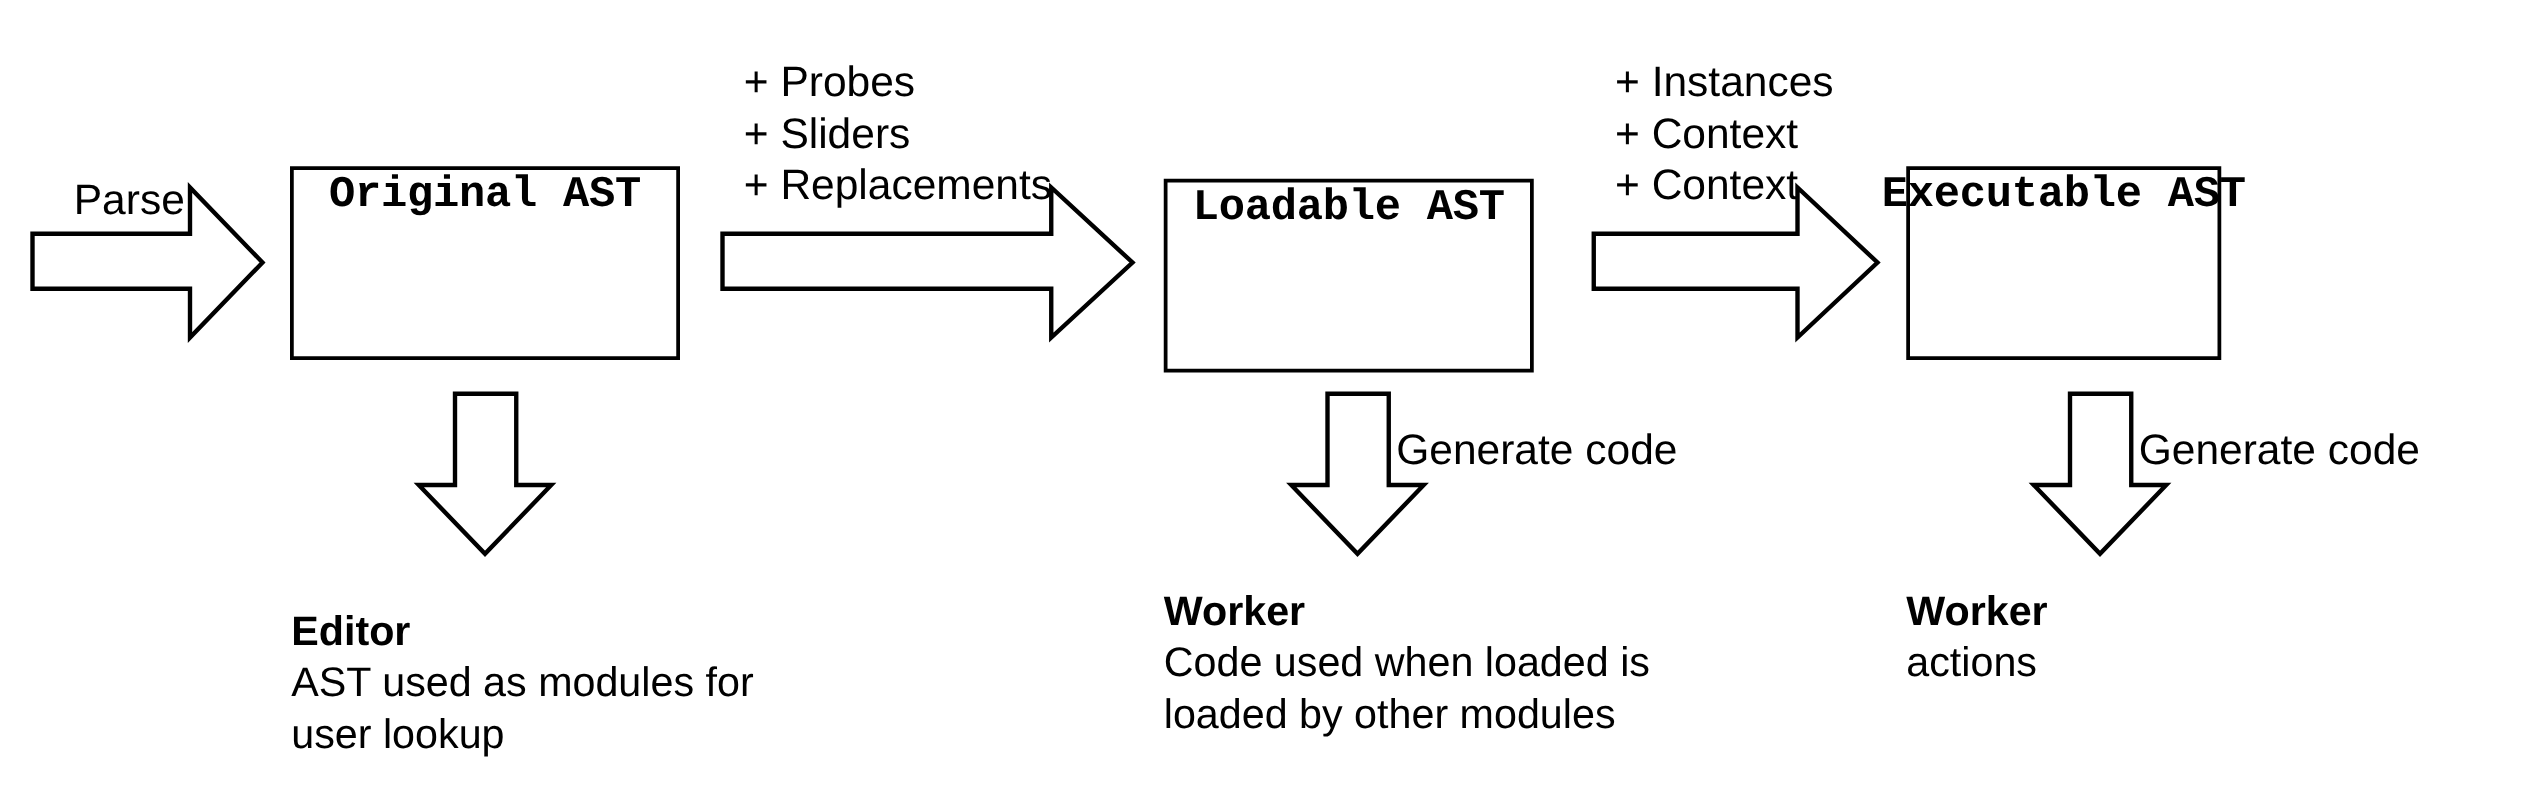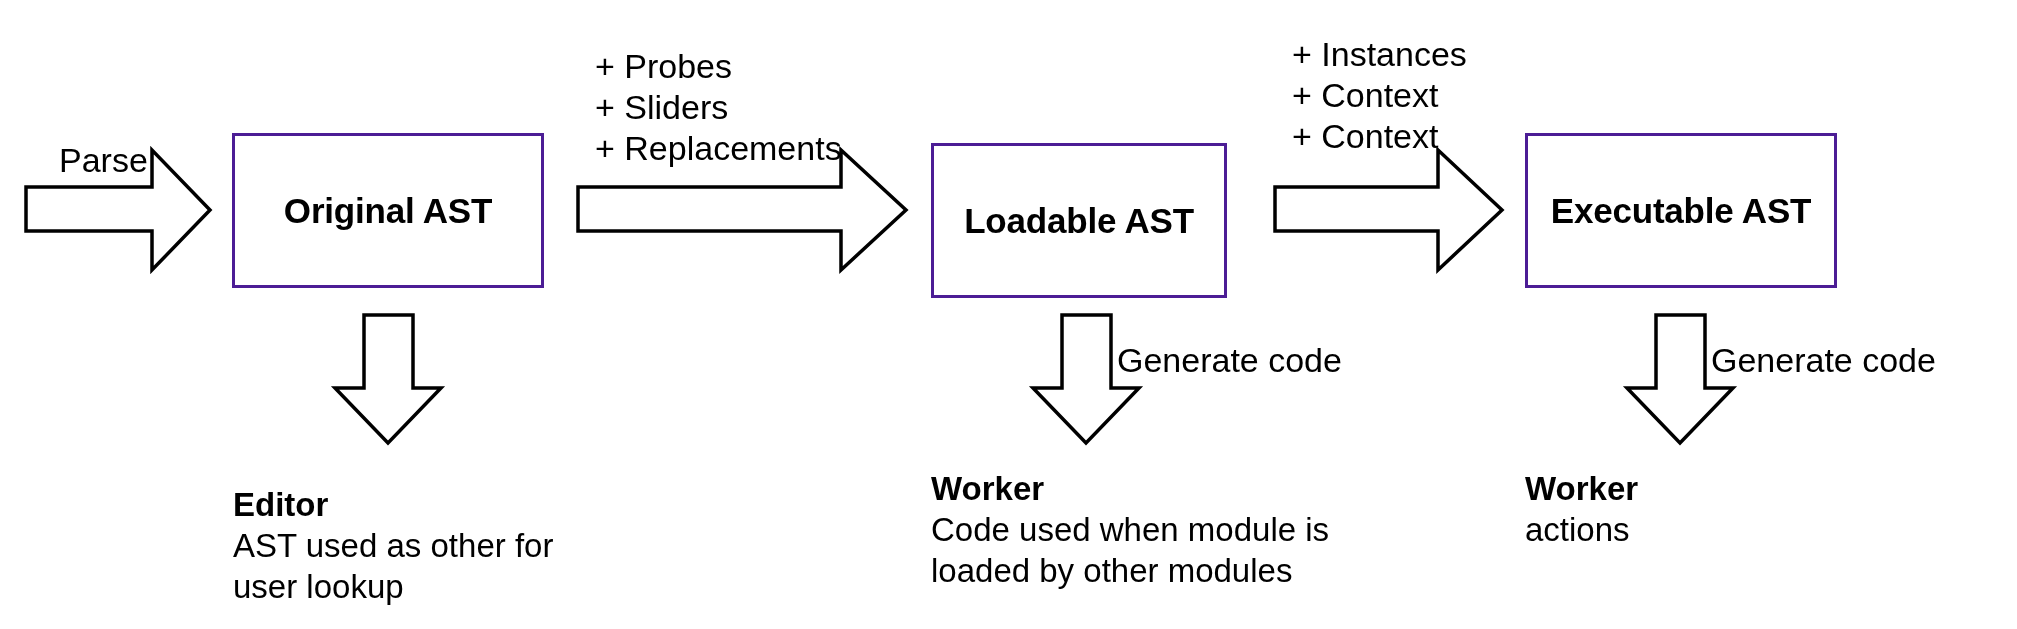--- a/index.html
+++ b/index.html
@@ -22,25 +22,25 @@
     position: absolute;
     left: 0;
     top: 0;
     width: 2017px;
     height: 629px;
     pointer-events: none;
   }
   .ast-box {
     position: absolute;
     box-sizing: border-box;
-    border: 3px solid #4c1d95;
+    border: 3px solid #000000;
     background: #ffffff;
     display: flex;
-    align-items: center;
     justify-content: center;
+    font-family: Liberation Mono, monospace;
   }
   .ast-box-label {
     font-size: 35px;
     font-weight: bold;
     letter-spacing: -0.2px;
     color: #000000;
     white-space: nowrap;
   }
   .plain-label {
     position: absolute;
@@ -100,54 +100,54 @@
   </svg>
 
   <div class="ast-box" style="left:232px; top:133px; width:312px; height:155px;">
     <span class="ast-box-label">Original AST</span>
   </div>
 
   <div class="ast-box" style="left:931px; top:143px; width:296px; height:155px;">
     <span class="ast-box-label">Loadable AST</span>
   </div>
 
-  <div class="ast-box" style="left:1525px; top:133px; width:312px; height:155px;">
+  <div class="ast-box" style="left:1525px; top:133px; width:252px; height:155px;">
     <span class="ast-box-label">Executable AST</span>
   </div>
 
   <div class="plain-label" style="left:25px; top:143px;margin-left:34px;">Parse</div>
 
   <div class="stack-label" style="left:575px; top:46px;">
     <div>+ Probes</div>
     <div>+ Sliders</div>
     <div>+ Replacements</div>
   </div>
 
-  <div class="stack-label" style="left:1272px; top:34px;">
+  <div class="stack-label" style="left:1272px; top:46px;">
     <div>+ Instances</div>
     <div>+ Context</div>
     <div>+ Context</div>
   </div>
 
   <div class="plain-label" style="left:1117px; top:343px;">Generate code</div>
 
   <div class="plain-label" style="left:1711px; top:343px;">Generate code</div>
 
   <div class="caption" style="left:233px; top:469px;margin-top:16px;">
     <div class="caption-title">Editor</div>
     <div class="caption-body">
-      <div>AST used as other for</div>
+      <div>AST used as modules for</div>
       <div>user lookup</div>
     </div>
   </div>
 
   <div class="caption" style="left:931px; top:469px;">
     <div class="caption-title">Worker</div>
     <div class="caption-body">
-      <div>Code used when module is</div>
+      <div>Code used when loaded is</div>
       <div>loaded by other modules</div>
     </div>
   </div>
 
   <div class="caption" style="left:1525px; top:469px;">
     <div class="caption-title">Worker</div>
     <div class="caption-body">
       <div>actions</div>
     </div>
   </div>

